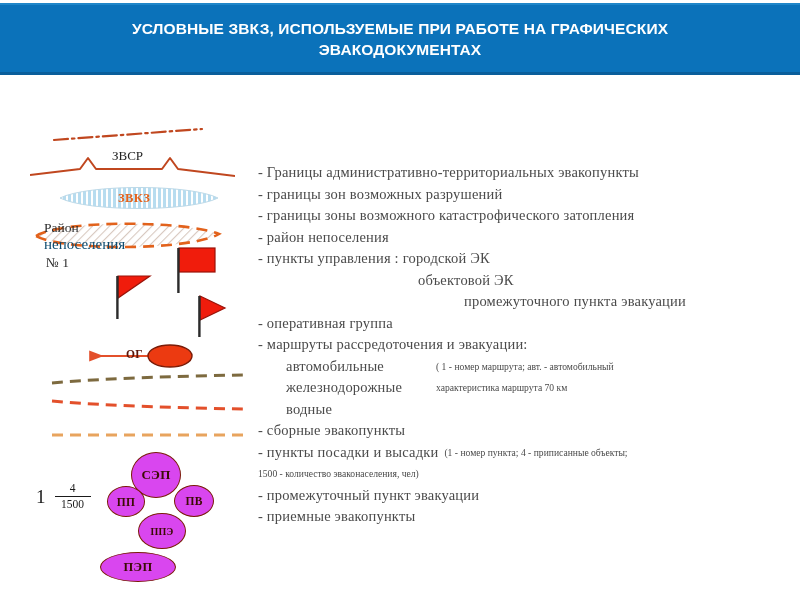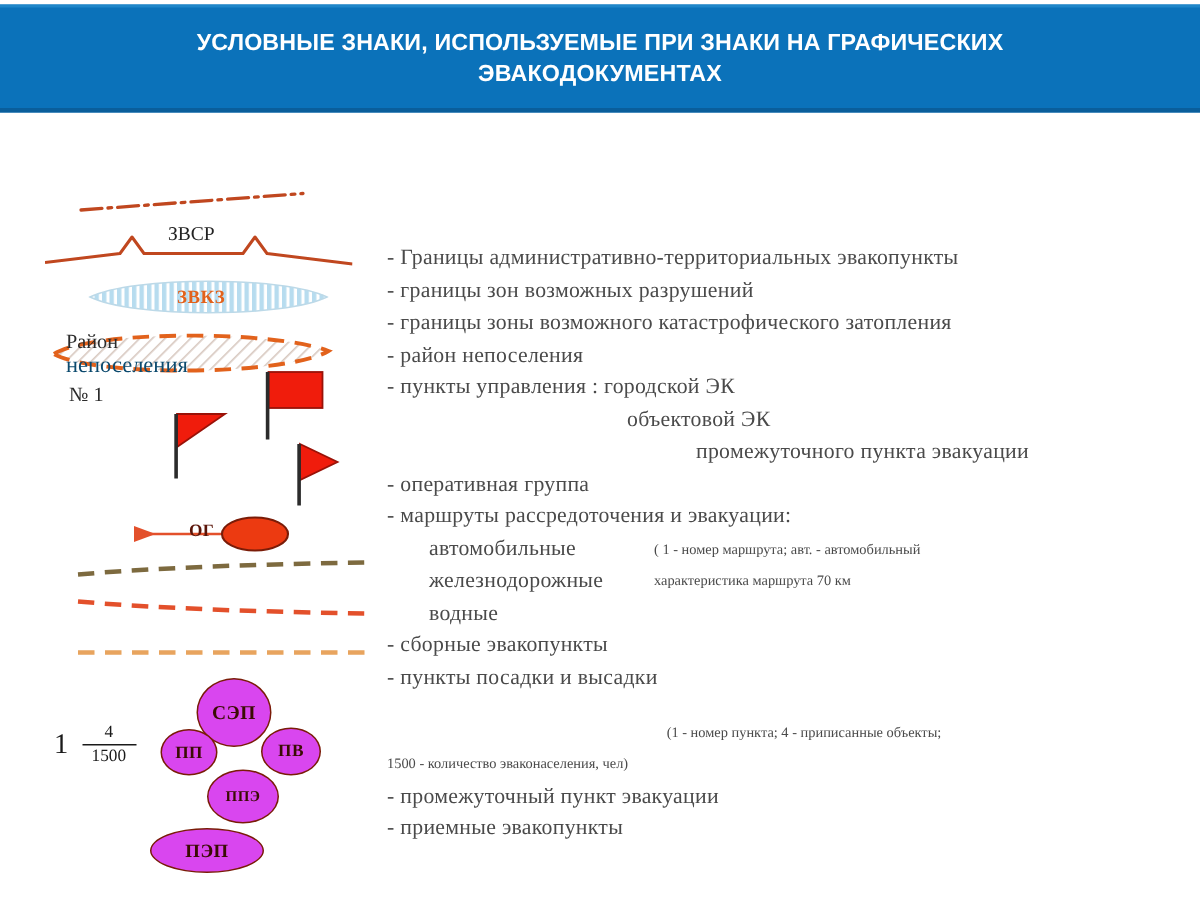--- a/index.html
+++ b/index.html
@@ -224,28 +224,28 @@
   .legend-line.indent-1 { padding-left: 28px; }
   .legend-line.indent-2 { padding-left: 160px; }
   .legend-line.indent-3 { padding-left: 206px; }
   .legend-note-line {
     font-family: "Liberation Serif", serif;
     font-size: 9.6px;
     color: #4a4a4a;
     line-height: 21.5px;
     white-space: nowrap;
   }
-  .row-flex { display: flex; align-items: flex-start; }
+  .row-flex { display: flex; align-items: center; }
   .col-a { width: 150px; flex: none; }
 </style>
 </head>
 <body>
 
 <div id="header-banner">
-  <div id="header-title">УСЛОВНЫЕ ЗНАКИ, ИСПОЛЬЗУЕМЫЕ ПРИ ЗНАКИ НА  ГРАФИЧЕСКИХ
+  <div id="header-title">УСЛОВНЫЕ ЗВКЗ, ИСПОЛЬЗУЕМЫЕ ПРИ РАБОТЕ НА  ГРАФИЧЕСКИХ
 ЭВАКОДОКУМЕНТАХ</div>
 </div>
 
 <div id="symbol-column">
 
   <svg id="sym-border-admin" viewBox="0 0 152 16">
     <path d="M2,13 L150,2" stroke="#c0471f" stroke-width="2.2" fill="none" stroke-dasharray="14,4,2.5,4" stroke-linecap="round"></path>
   </svg>
 
   <div class="sym-label" id="label-zvsr">ЗВСР</div>
@@ -362,19 +362,19 @@
   <div class="row-flex">
     <div class="legend-line indent-1 col-a">железнодорожные</div>
     <div class="legend-note-line">характеристика  маршрута   70 км</div>
   </div>
 
   <div class="legend-line indent-1">водные</div>
   <div class="legend-line">-  сборные  эвакопункты</div>
 
   <div class="row-flex">
     <div class="legend-line">-  пункты  посадки   и  высадки</div>
-    <div class="legend-note-line" style="padding-left:6px;margin-top:36px;">(1 - номер пункта;  4 - приписанные  объекты;</div>
+    <div class="legend-note-line" style="padding-left:6px;">(1 - номер пункта;  4 - приписанные  объекты;</div>
   </div>
   <div class="legend-note-line">1500 - количество  эваконаселения,  чел)</div>
 
   <div class="legend-line">-  промежуточный  пункт  эвакуации</div>
   <div class="legend-line">-  приемные  эвакопункты</div>
 </div>
 
 </body></html>

